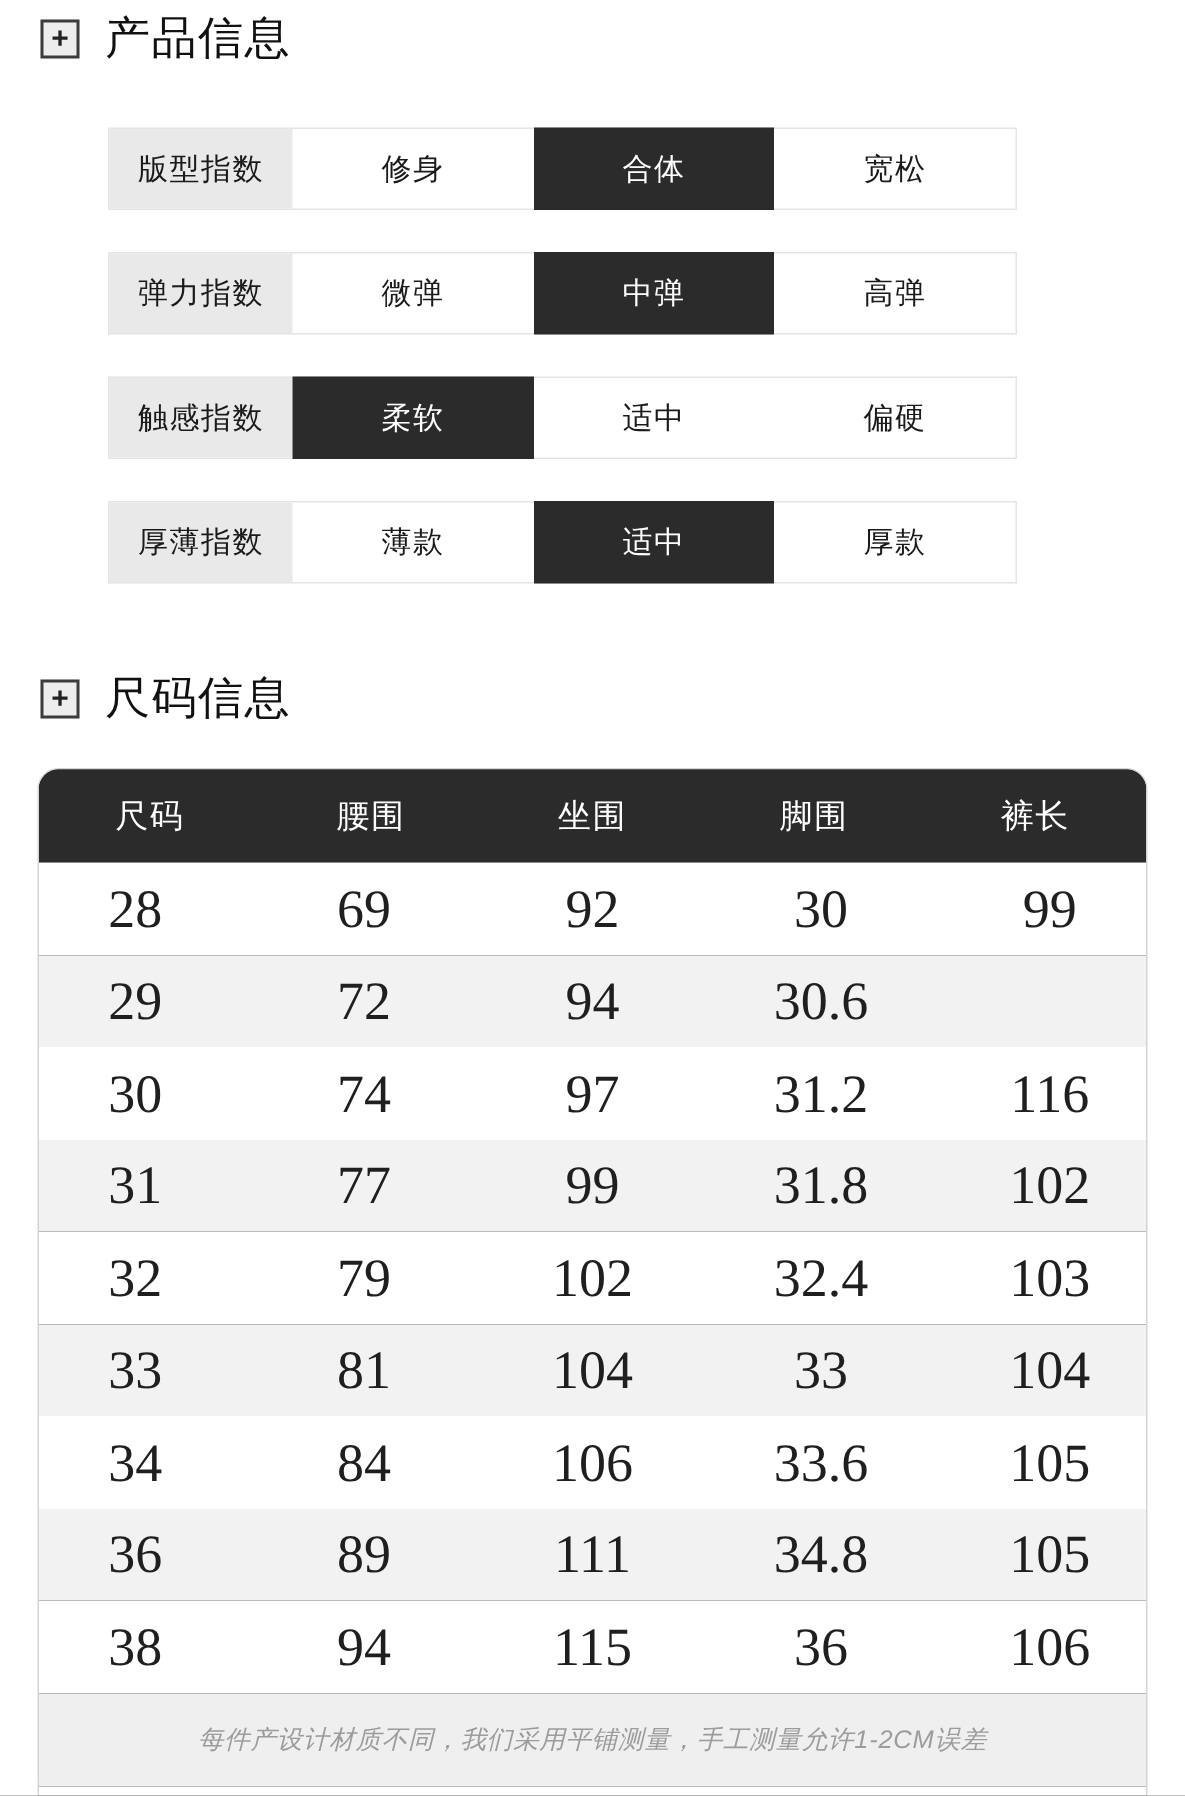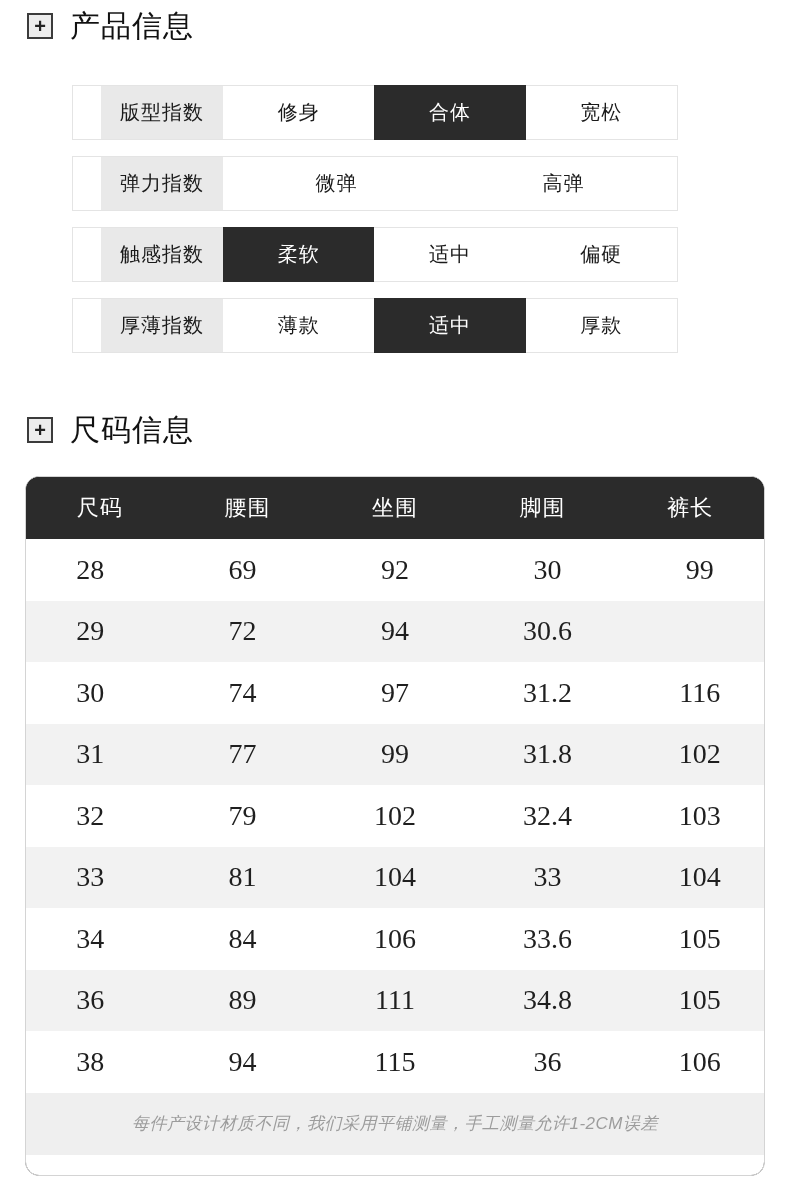--- a/index.html
+++ b/index.html
@@ -35,23 +35,23 @@
   }
   .section-title{
     font-size:30px;font-weight:400;color:#111;
     letter-spacing:1px;line-height:32px;
   }
 
   
   .attr-table{margin:43px 0 0 72px;width:606px;}
   .attr-row{
     display:flex;align-items:stretch;
-    height:55px;margin-bottom:16px;
+    height:55px;margin-bottom:28px;
     border:1px solid var(--border);
-    background:#fff;position:relative;padding-left:28px;
+    background:#fff;position:relative;
   }
   .attr-label{
     width:122px;flex:0 0 122px;
     background:var(--label_bg);
     display:flex;align-items:center;justify-content:center;
     font-size:20px;letter-spacing:1px;color:#1a1a1a;
   }
   .attr-opt{
     flex:1;
     display:flex;align-items:center;justify-content:center;
@@ -74,21 +74,21 @@
     display:grid;grid-template-columns:repeat(5,1fr);
     height:62px;background:var(--dark);
     align-items:center;text-align:center;
     color:#fff;font-size:22px;letter-spacing:1px;
   }
   .size-row{
     display:grid;grid-template-columns:repeat(5,1fr);
     height:61.5px;align-items:center;text-align:center;
     background:#fff;
     font-family:"Liberation Serif",serif;
-    font-size:28px;color:#1f1f1f;gap:24px;
+    font-size:36px;color:#1f1f1f;gap:24px;
   }
   .size-body .size-row:nth-child(even){background:var(--row_alt_bg);}
   .size-note{
     height:62px;background:var(--note_bg);
     display:flex;align-items:center;justify-content:center;
     color:var(--note_text);font-size:17px;letter-spacing:0.5px;font-style:italic;
   }
   .size-foot{height:20px;background:#fff;}
 </style>
 </head>
@@ -104,20 +104,21 @@
   <div class="attr-table">
     <div class="attr-row">
       <div class="attr-label">版型指数</div>
       <div class="attr-opt">修身</div>
       <div class="attr-opt selected">合体</div>
       <div class="attr-opt">宽松</div>
     </div>
     <div class="attr-row">
       <div class="attr-label">弹力指数</div>
       <div class="attr-opt">微弹</div>
+      <div class="attr-opt selected">中弹</div>
       <div class="attr-opt">高弹</div>
     </div>
     <div class="attr-row">
       <div class="attr-label">触感指数</div>
       <div class="attr-opt selected">柔软</div>
       <div class="attr-opt">适中</div>
       <div class="attr-opt">偏硬</div>
     </div>
     <div class="attr-row">
       <div class="attr-label">厚薄指数</div>

